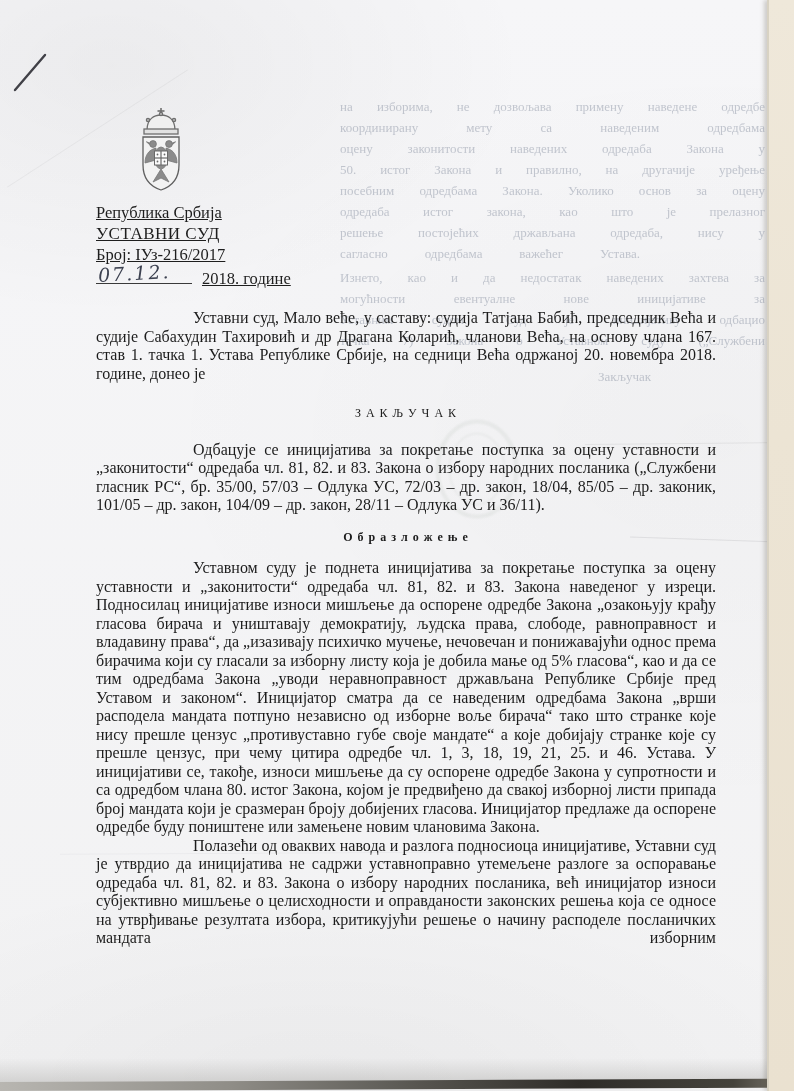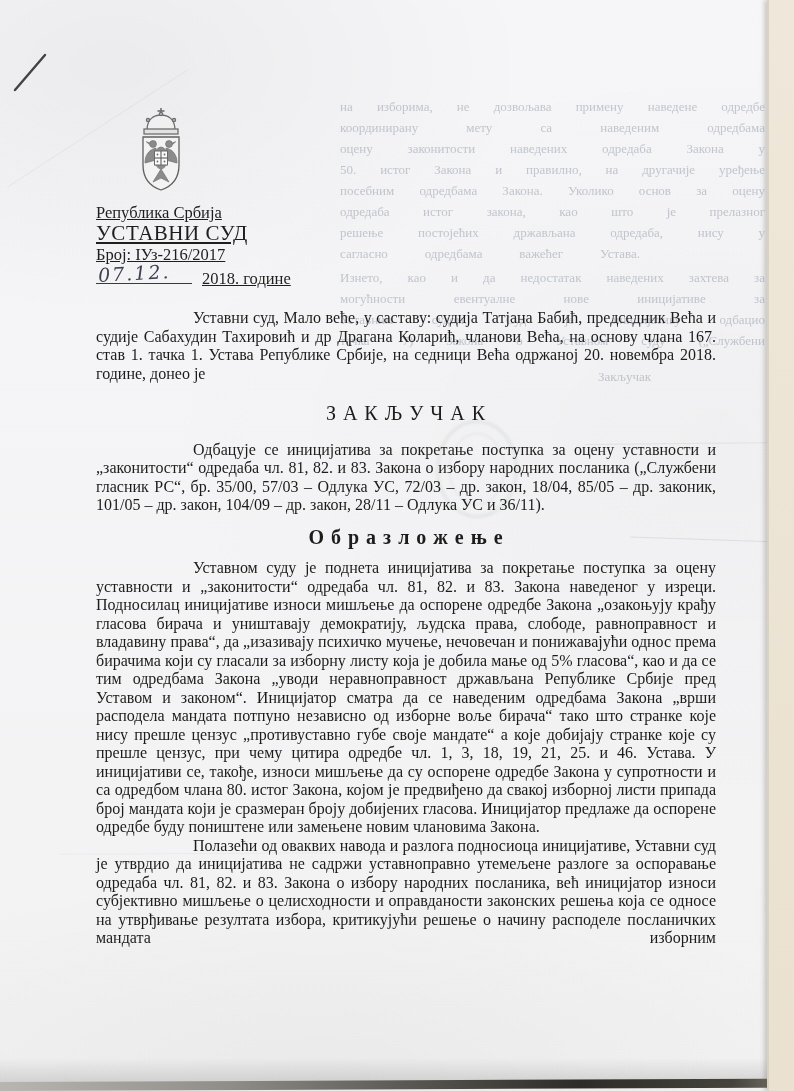--- a/index.html
+++ b/index.html
@@ -59,40 +59,40 @@
     border:3px double rgba(130,145,130,0.18);border-radius:50%;
     filter:blur(1px);z-index:1;
   }
   .stamp-impression::after{
     content:"";position:absolute;inset:10px;border:1px solid rgba(130,145,130,0.14);border-radius:50%;
   }
   
   .letterhead{position:absolute;left:96px;top:104px;z-index:5;color:#1e1e1e;text-decoration:underline;}
   .arms{display:block;margin:2px 0 8px 30px;}
   .lh-line{font-size:16.5px;line-height:21px;white-space:nowrap;}
-  .lh-line.court{font-size:21px;letter-spacing:0.5px;}
+  .lh-line.court{font-size:17px;letter-spacing:0.5px;}
   .date-line{position:relative;height:24px;margin-top:3px;}
   .hand{
     position:absolute;left:2px;top:-5px;
     font-family:"DejaVu Serif",serif;font-style:italic;
     font-size:19px;color:#3c4150;letter-spacing:2px;
     transform:rotate(-3deg);
   }
   .rule{display:inline-block;width:96px;height:1px;background:#3a3a3a;vertical-align:baseline;}
   .year{margin-left:10px;}
   .city{letter-spacing:1.5px;margin-top:1px;}
   
   .content{
     position:absolute;left:96px;top:309px;width:620px;z-index:5;
     font-size:16px;line-height:18.5px;color:#1c1c1c;
     text-align:justify;
   }
   .content p{margin:0;text-indent:97px;}
   .content h2{
-    font-size:20px;font-weight:normal;text-align:center;
+    font-size:12px;font-weight:normal;text-align:center;
     margin:21px 0 18px;letter-spacing:1px;text-indent:0;color:#1c1c1c;
   }
   .content h2.rsn{margin:13px 0 13px;font-weight:bold;}
   .justify-last{text-align-last:justify;}
 </style>
 </head>
 <body>
 
 <div class="scan">
 

